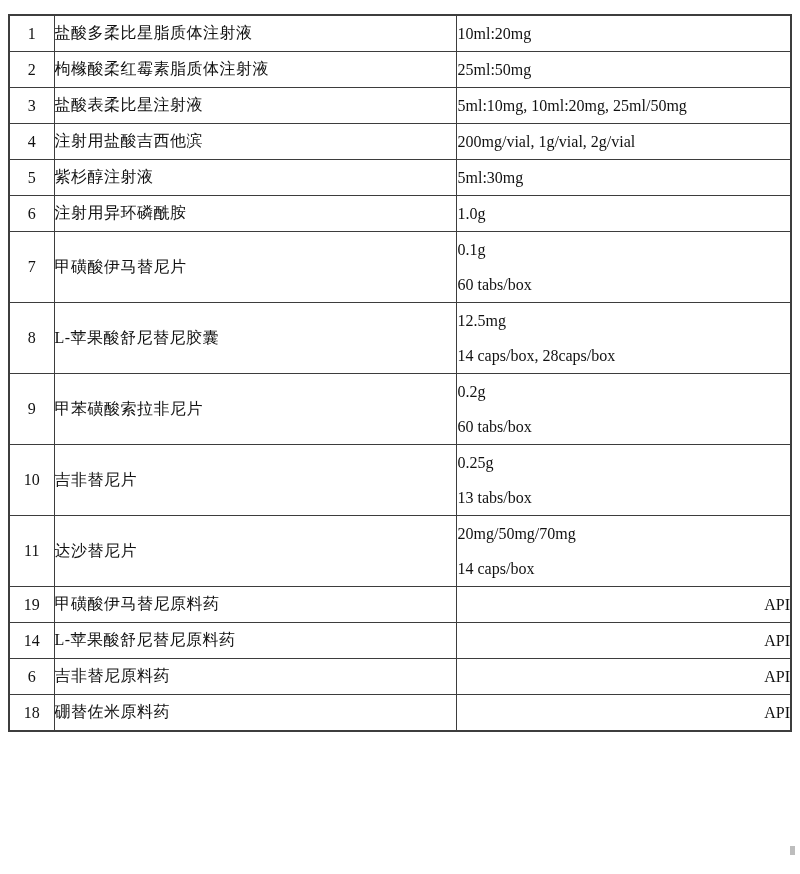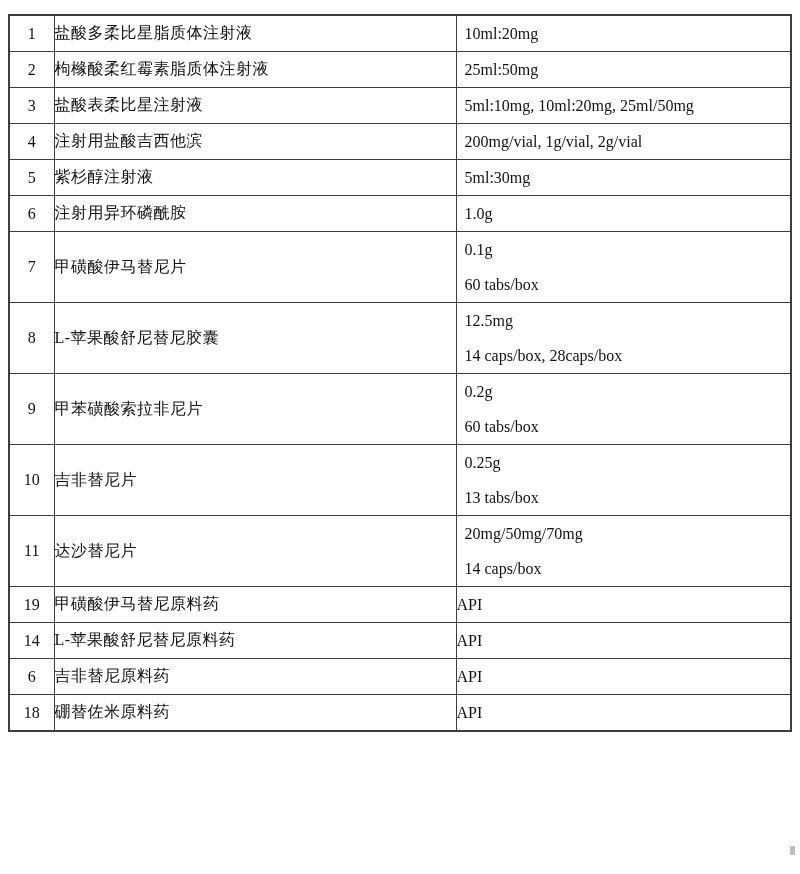--- a/index.html
+++ b/index.html
@@ -30,24 +30,24 @@
     overflow: hidden;
     padding: 0;
   }
   td.cell-num {
     text-align: center;
   }
   td.cell-name {
     letter-spacing: 0.5px;
   }
   td.cell-spec {
-    padding-left: 8px;
+    padding-left: 1px;
   }
   td.cell-spec.center {
-    text-align: left;
+    text-align: right;
     padding-left: 0;
   }
   .spec-line {
     height: 35px;
     line-height: 35px;
     white-space: nowrap;
   }
   .corner-mark {
     position: absolute;
     left: 790px;

